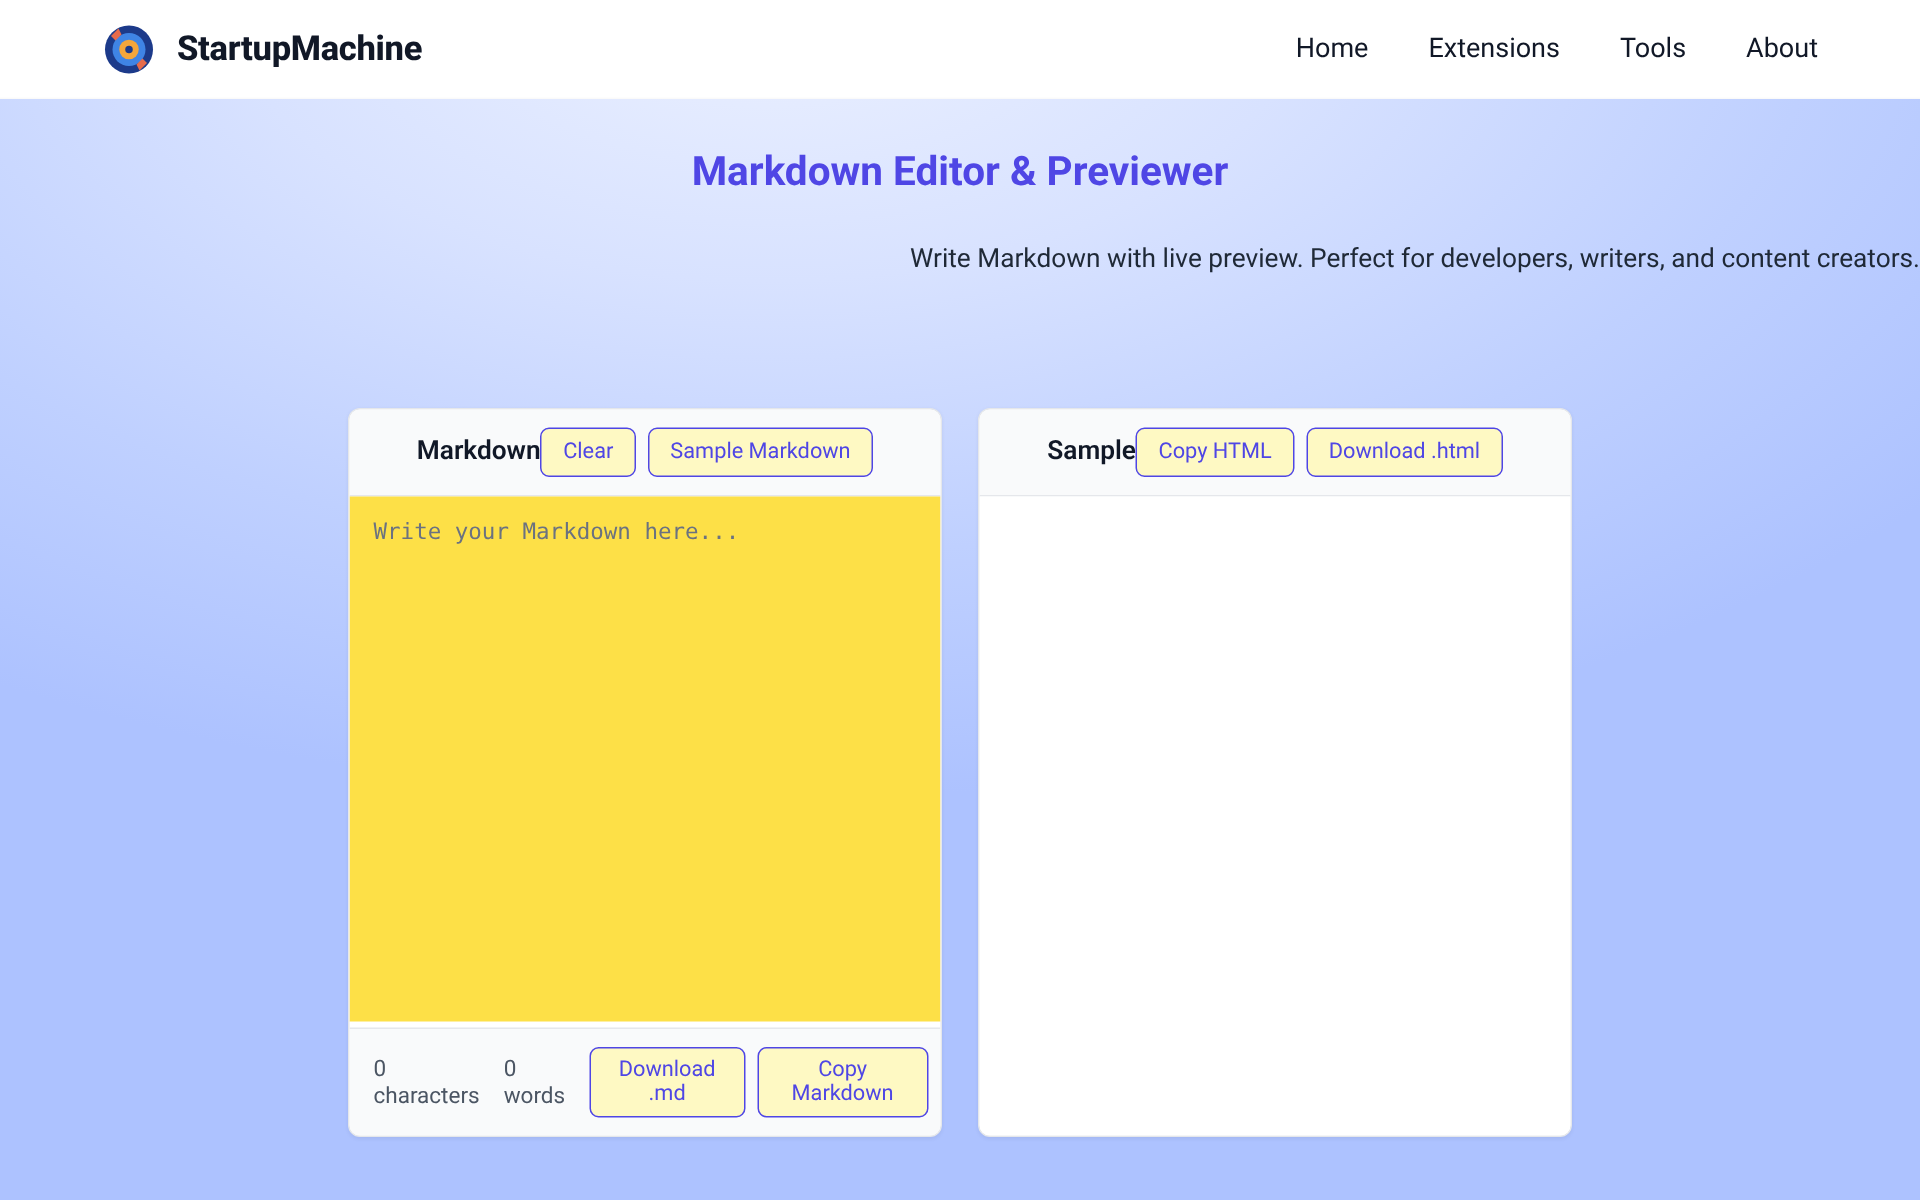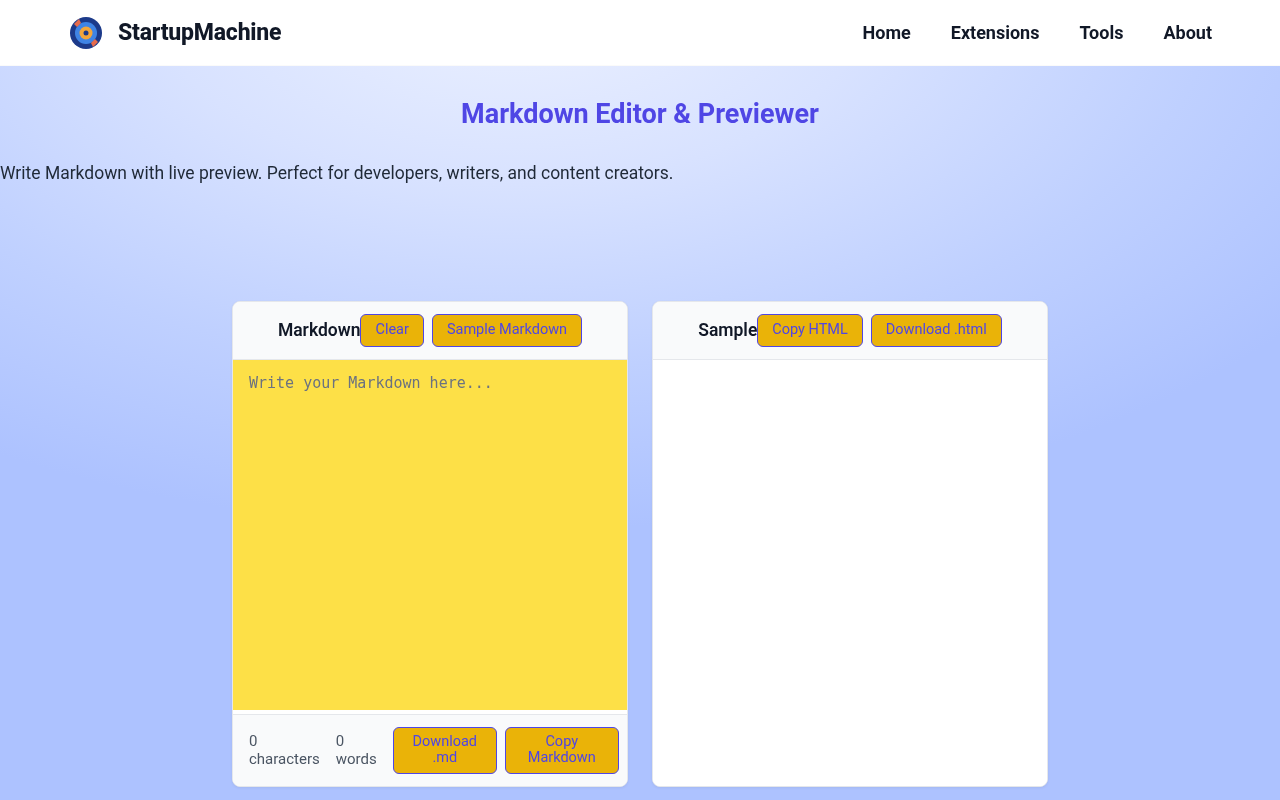--- a/index.html
+++ b/index.html
@@ -32,42 +32,42 @@
     border-bottom: 1px solid rgba(0,0,0,0.02);
   }
   .brand { display: flex; align-items: center; gap: 14px; }
   .brand-name { font-size: 23px; font-weight: 800; color: var(--text-dark); letter-spacing: -0.2px; }
   .logo-wrap { width: 36px; height: 36px; display: flex; align-items: center; justify-content: center; }
   .nav { display: flex; gap: 40px; }
   .nav a {
     text-decoration: none;
     color: var(--text-dark);
     font-size: 18px;
-    font-weight: 700;
+    font-weight: 400;
     cursor: pointer;
   }
 
   
   .hero {
     background: radial-gradient(1000px 540px at 40% -10%, #ecf1ff 0%, #d8e2ff 36%, #bfd0ff 70%, #adc2ff 100%);
     min-height: 734px;
     padding-top: 22px;
   }
   .page-title {
     text-align: center;
     font-size: 27px;
     font-weight: 700;
     color: var(--accent);
     margin: 10px 0 33px;
   }
   .page-sub {
-    text-align: left;
+    text-align: right;
     font-size: 17.5px;
     color: var(--text-body);
-    margin: 0 0 118px;
+    margin: 0 0 89px;
   }
 
   
   .panels {
     display: flex;
     gap: 24px;
     justify-content: center;
     padding: 0 24px 30px;
   }
   .panel {
@@ -84,21 +84,21 @@
     display: flex;
     align-items: center;
     justify-content: center;
     padding: 12px 16px;
     background: var(--panel-bg);
     border-bottom: 1px solid var(--border);
   }
   .panel-title { font-weight: 600; font-size: 17.5px; color: var(--text-dark); }
   .btn-group { display: flex; gap: 8px; }
   .btn {
-    background: #eab308;
+    background: #fef9c3;
     border: 1px solid var(--accent);
     color: var(--accent);
     font-size: 14.5px;
     padding: 7px 14px;
     border-radius: 6px;
     cursor: pointer;
     font-family: inherit;
     line-height: 1.15;
     text-align: center;
   }

